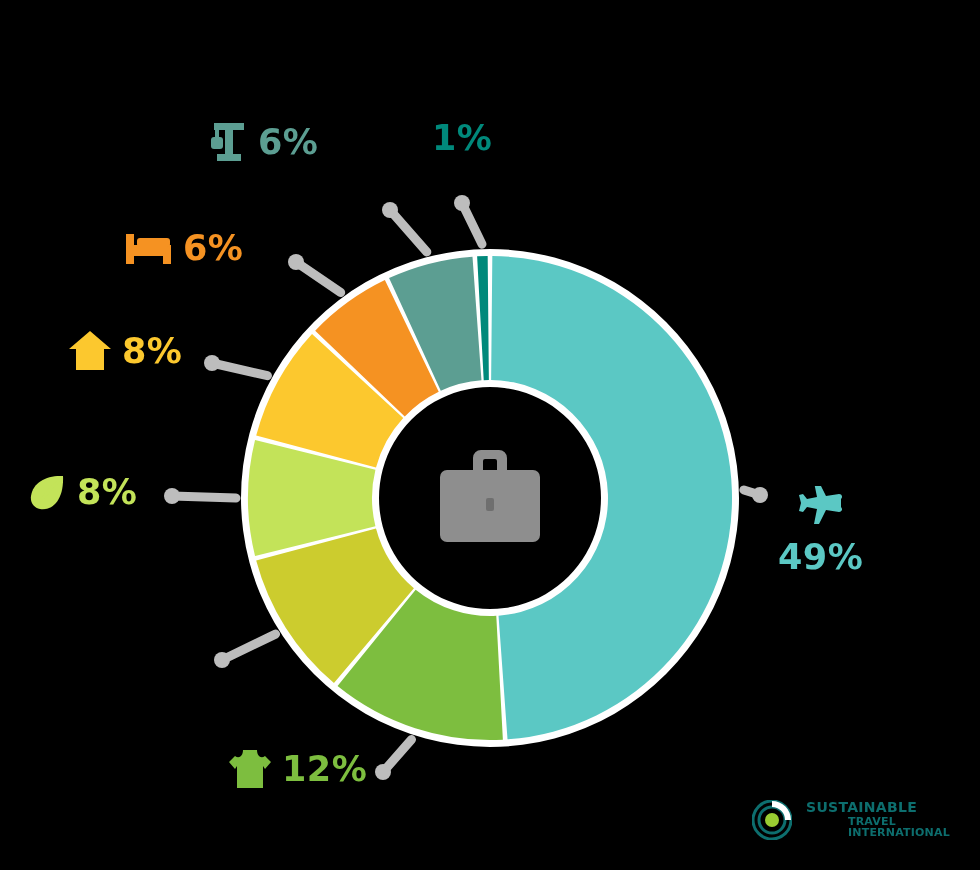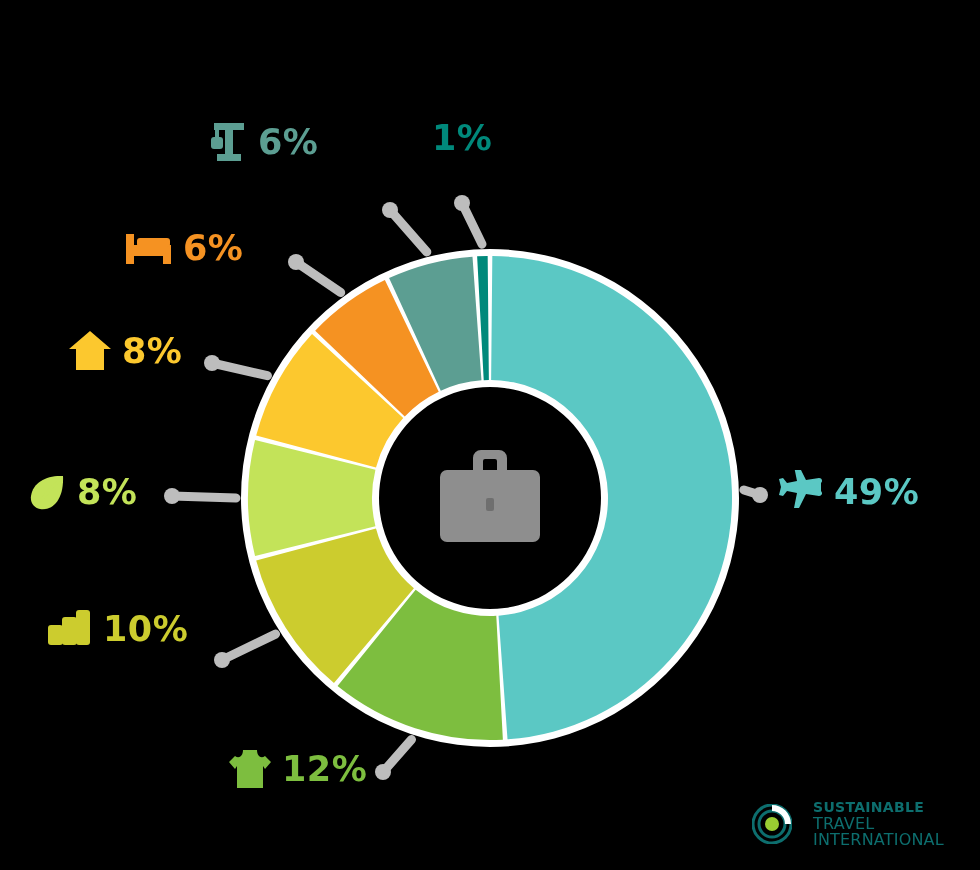--- a/index.html
+++ b/index.html
@@ -4,26 +4,26 @@
 <style>
   html,body{margin:0;padding:0;background:#000;}
   body{width:980px;height:870px;position:relative;overflow:hidden;
        font-family:"DejaVu Sans","Liberation Sans",sans-serif;}
   #stage{position:absolute;inset:0;}
   svg.chart{position:absolute;left:0;top:0;width:980px;height:870px;}
   .lbl{position:absolute;display:flex;align-items:center;gap:10px;
        font-weight:900;font-size:35px;letter-spacing:0.5px;line-height:1;white-space:nowrap;}
   .lbl .ico{display:inline-flex;align-items:center;justify-content:center;}
   .lbl .pct{font-weight:900;}
-  .lbl.right{}
-  #logo{position:absolute;left:752px;top:800px;display:flex;align-items:center;gap:21px;}
+  .lbl.right{flex-direction:column;margin-top:16px;}
+  #logo{position:absolute;left:752px;top:800px;display:flex;align-items:flex-start;gap:14px;}
   #logo .mark{width:40px;height:40px;flex:0 0 40px;}
   #logo .txt{display:flex;flex-direction:column;justify-content:center;gap:2px;}
   #logo .l1{font-size:14px;font-weight:900;color:#0d6e6e;letter-spacing:.3px;line-height:1;}
-  #logo .l2{font-size:16px;font-weight:400;color:#0d6e6e;letter-spacing:.2px;line-height:1;}
+  #logo .l2{font-size:11px;font-weight:700;color:#0d6e6e;letter-spacing:.2px;line-height:1;margin-left:42px;}
 </style>
 </head>
 <body>
 
 <div id="stage">
 
   <svg class="chart" viewBox="0 0 980 870">
     <g id="slices-group">
         <path d="M490,249 A249,249 0 1 1 489.9956541301628,249.00000003792488 L489.9980626845304,387.00000001690626 A111,111 0 1 0 490,387 Z" fill="#ffffff"></path>
         <path d="M492.3229975579008,256.0111496734902 A242,242 0 0 1 507.5130192851615,739.3654783839594 L498.5394060977234,615.6906051624264 A118,118 0 0 0 491.1327012885632,380.0054366176522 Z" fill="#5bc8c4"></path>
@@ -110,32 +110,20 @@
       <svg width="40" height="40" viewBox="0 0 40 40">
           <g fill="#c3e359">
         <path d="M36 4 C20 3 6 10 4 24 C3 31 7 36 13 37 C27 39 37 26 36 4 Z"></path>
         <path d="M34 6 L8 34" stroke="#c3e359" stroke-width="3" fill="none"></path>
       </g>
         </svg>
     </span>
     <span class="pct">8%</span>
   </div>
 
-  <div class="lbl" id="lbl-shopping" style="left:45px;top:608px;color:#cccc2e;">
-    <span class="ico">
-      <svg width="48" height="42" viewBox="0 0 48 42">
-          <g fill="#cccc2e">
-        <rect x="3" y="17" width="15" height="20" rx="3"></rect>
-        <rect x="17" y="9" width="15" height="28" rx="3"></rect>
-        <rect x="31" y="2" width="14" height="35" rx="3"></rect>
-      </g>
-        </svg>
-    </span>
-    <span class="pct">10%</span>
-  </div>
 
   <div class="lbl" id="lbl-clothing" style="left:228px;top:748px;color:#7dbe3f;align-items:center;">
     <span class="ico">
       <svg width="44" height="42" viewBox="0 0 44 42">
           <g fill="#7dbe3f">
         <path d="M15 2 L29 2 C29 8 33 11 37 8 L43 14 L37 21 L35 18 L35 40 L9 40 L9 18 L7 21 L1 14 L7 8 C11 11 15 8 15 2 Z"></path>
       </g>
         </svg>
     </span>
     <span class="pct">12%</span>

